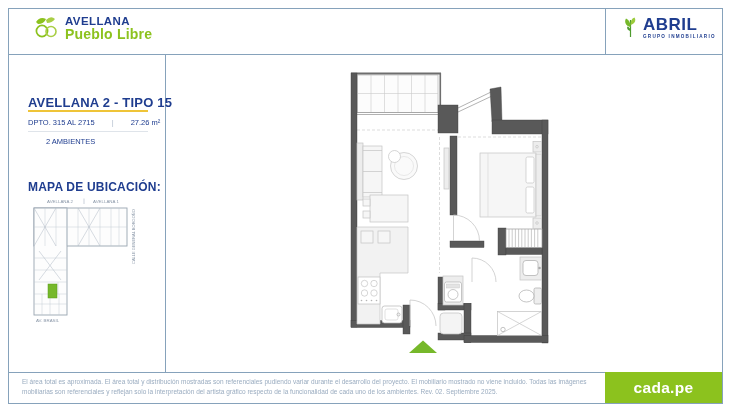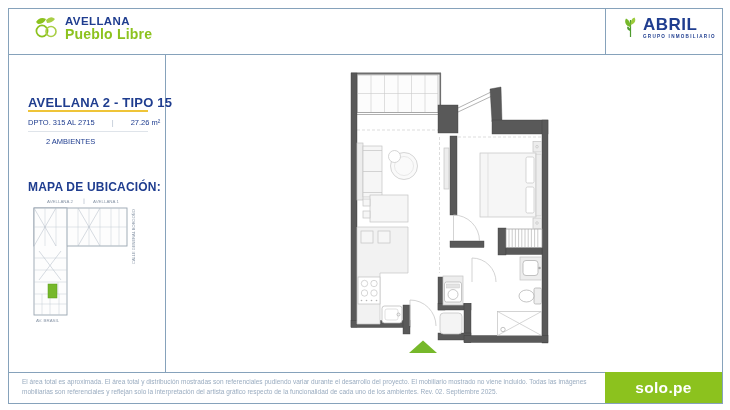--- a/index.html
+++ b/index.html
@@ -282,16 +282,16 @@
       <line x1="123.5" y1="179" x2="123.5" y2="153" class="arc"></line>
       <path class="arc" d="M 142 196 A 24 24 0 0 1 166 220"></path>
       <line x1="142" y1="220" x2="142" y2="196" class="arc"></line>
     </g>
 
     <polygon points="79,291 107,291 93,278.5" fill="#76B82A"></polygon>
   </svg>
 
   <div class="abs disclaimer">El área total es aproximada. El área total y distribución mostradas son referenciales pudiendo variar durante el desarrollo del proyecto. El mobiliario mostrado no viene incluido. Todas las imágenes mobiliarias son referenciales y reflejan solo la interpretación del artista gráfico respecto de la funcionalidad de cada uno de los ambientes. Rev. 02. Septiembre 2025.</div>
   <div class="abs site-box">
-    <span class="site-text">solo.pe</span>
+    <span class="site-text">cada.pe</span>
   </div>
 
 </div>
 
 </body></html>

